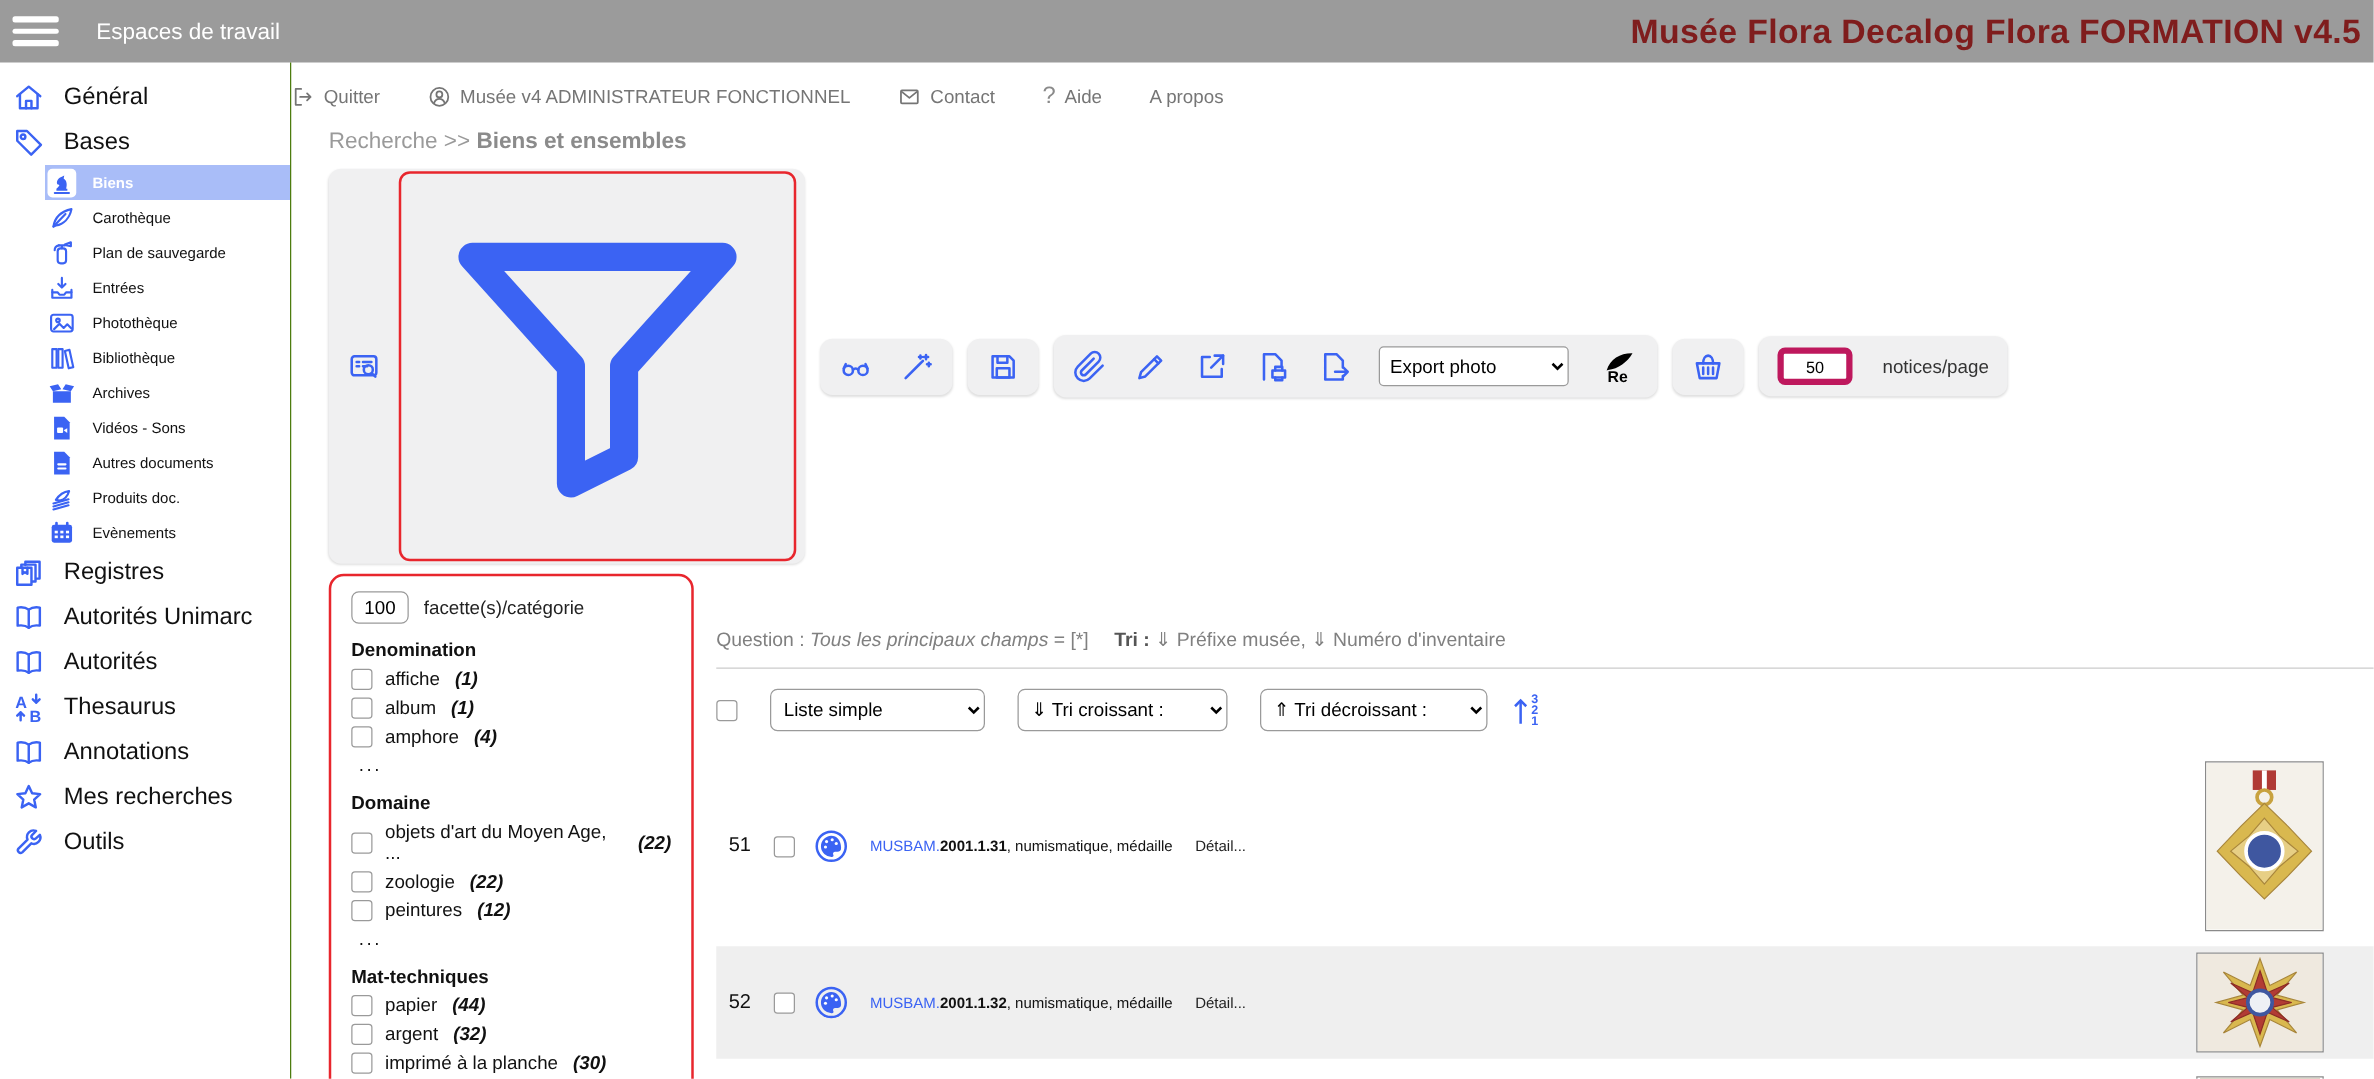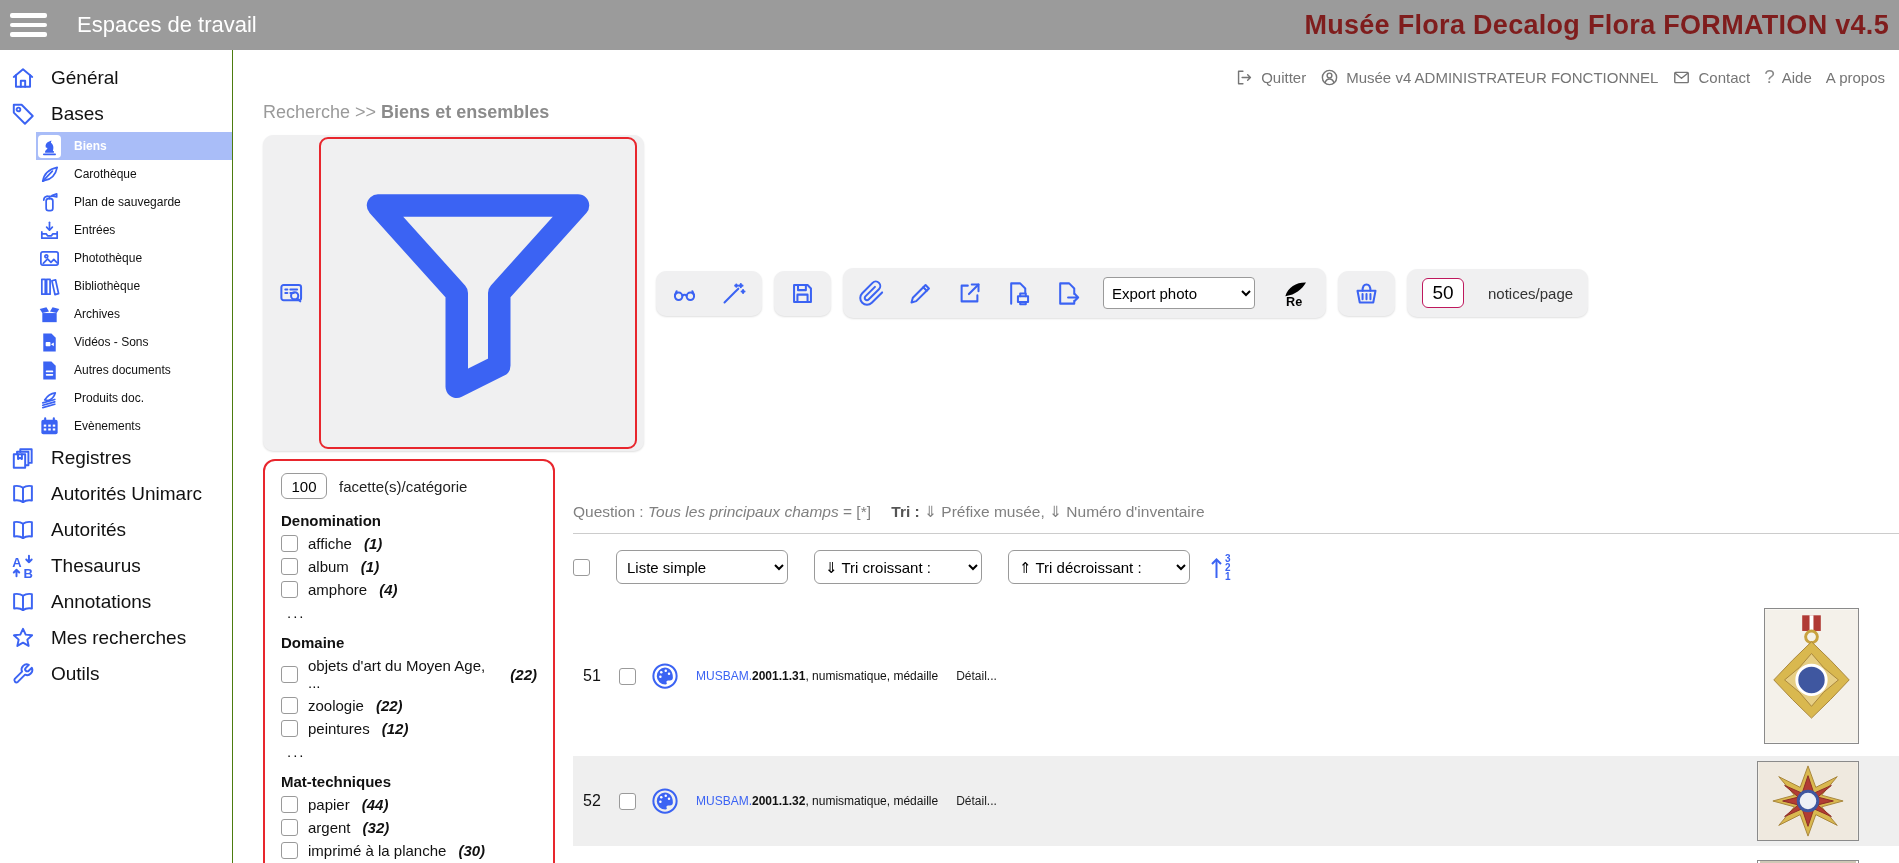--- a/index.html
+++ b/index.html
@@ -7,54 +7,54 @@
   body {
     width:1899px; height:863px; overflow:hidden; background:#fff;
     font-family:"Liberation Sans", sans-serif; color:#111;
   }
   svg { display:block; }
 
   
   .topbar { height:50px; background:#9b9b9b; display:flex; align-items:center; }
   .burger { width:37px; margin-left:10px; display:flex; flex-direction:column; gap:5px; cursor:pointer; }
   .burger i { display:block; height:4.5px; background:#fff; border-radius:2px; }
-  .ws-label { color:#fff; font-size:22px; margin-left:30px; }
+  .ws-label { color:#fff; font-size:18px; margin-left:30px; }
   .app-title { margin-left:auto; margin-right:10px; color:#7f1d1d; font-weight:bold; font-size:27px; letter-spacing:.3px; }
 
   
   .shell { display:flex; height:813px; }
   .sidebar { width:233px; flex:0 0 233px; border-right:1px solid #4d7c0f; padding-top:10px; }
   .content { flex:1; min-width:0; position:relative; }
 
   
   .side-item { display:flex; align-items:center; gap:15px; padding:5px 4px 5px 10px; font-size:19px; cursor:pointer; }
   .side-item .icn { width:26px; height:26px; color:#3b63f3; flex:0 0 26px; }
   .side-item.sub { margin-left:36px; padding:2.5px 4px 2.5px 2px; font-size:12px; gap:13px; }
   .side-item.sub .icn { width:23px; height:23px; flex:0 0 23px; }
   .side-item.selected { background:#a9bdf8; color:#fff; font-weight:bold; }
   .side-item.selected .icn { background:#fff; border-radius:4px; padding:1px; }
 
   
-  .account-bar { display:flex; justify-content:flex-end; align-items:center; gap:14px; padding:16px 14px 2px 0; color:#757575; font-size:15px; }
+  .account-bar { display:flex; justify-content:flex-start; align-items:center; gap:38px; padding:16px 14px 2px 0; color:#757575; font-size:15px; }
   .acct-item { display:flex; align-items:center; gap:7px; cursor:pointer; }
   .acct-item .icn { width:19px; height:19px; color:#757575; }
   .q-mark { font-size:19px; color:#8a8a8a; }
 
   
   .breadcrumb { margin:12px 0 0 30px; font-size:18px; color:#9a9a9a; }
   .bc-page { font-weight:bold; color:#8b8b8b; }
 
   
   .toolbar { display:flex; align-items:center; gap:12px; margin:12px 0 0 30px; }
   .tgroup { background:#f0f0f1; border-radius:10px; padding:9px 15px; display:flex; align-items:center; gap:22px; box-shadow:0 1px 2px rgba(0,0,0,.13); }
   .tbtn { width:27px; height:27px; color:#3b63f3; cursor:pointer; }
   .annot-funnel { border:2.5px solid #e8262d; border-radius:9px; padding:4px 7px; margin:-7px -8px; }
   .exp-select { height:32px; font-size:15px; font-family:inherit; border:1px solid #9a9a9a; border-radius:4px; background:#fff; width:152px; padding:0 4px; }
   .logo-re { width:34px; height:32px; color:#000000; cursor:pointer; }
-  .num-input { width:42px; height:30px; border:1px solid #be185d; border-radius:6px; text-align:center; font-size:19px; font-family:inherit; background:#fff; }
+  .num-input { width:60px; height:30px; border:5px solid #be185d; border-radius:6px; text-align:center; font-size:13px; font-family:inherit; background:#fff; }
   .notices-lbl { font-size:15px; color:#333; margin-left:2px; }
 
   
   .workarea { display:flex; align-items:flex-start; margin:8px 0 0 30px; }
 
   
   .facet-panel { width:292px; flex:0 0 292px; height:522px; border:2.5px solid #e8262d; border-radius:12px; padding:12px 16px; overflow:hidden; background:#fff; }
   .f-top { display:flex; align-items:center; gap:12px; }
   .f-count-input { width:46px; height:26px; border:1px solid #9a9a9a; border-radius:6px; text-align:center; font-size:15px; font-family:inherit; }
   .f-count-lbl { font-size:15px; color:#222; }

